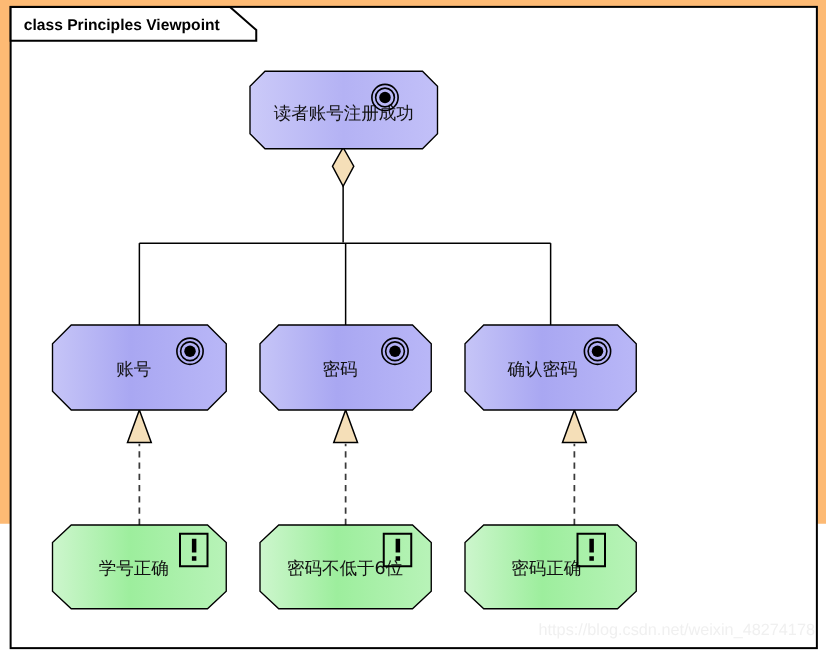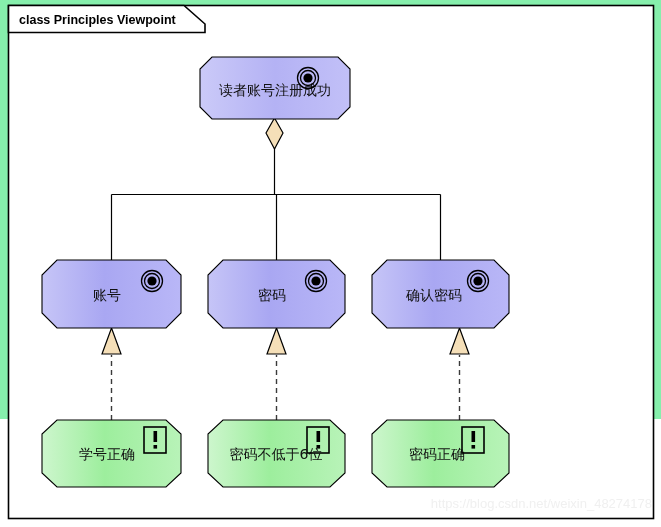--- a/index.html
+++ b/index.html
@@ -10,21 +10,21 @@
   body {
     width: 661px;
     height: 527px;
     font-family: "Liberation Sans", "DejaVu Sans", sans-serif;
     overflow: hidden;
   }
   #canvas {
     position: relative;
     width: 661px;
     height: 419px;
-    background: #86efac;
+    background: #fdba74;
   }
   svg.diagram {
     position: absolute;
     left: 0;
     top: 0;
     width: 661px;
     height: 527px;
   }
   .frame-title {
     font-size: 12.5px;

